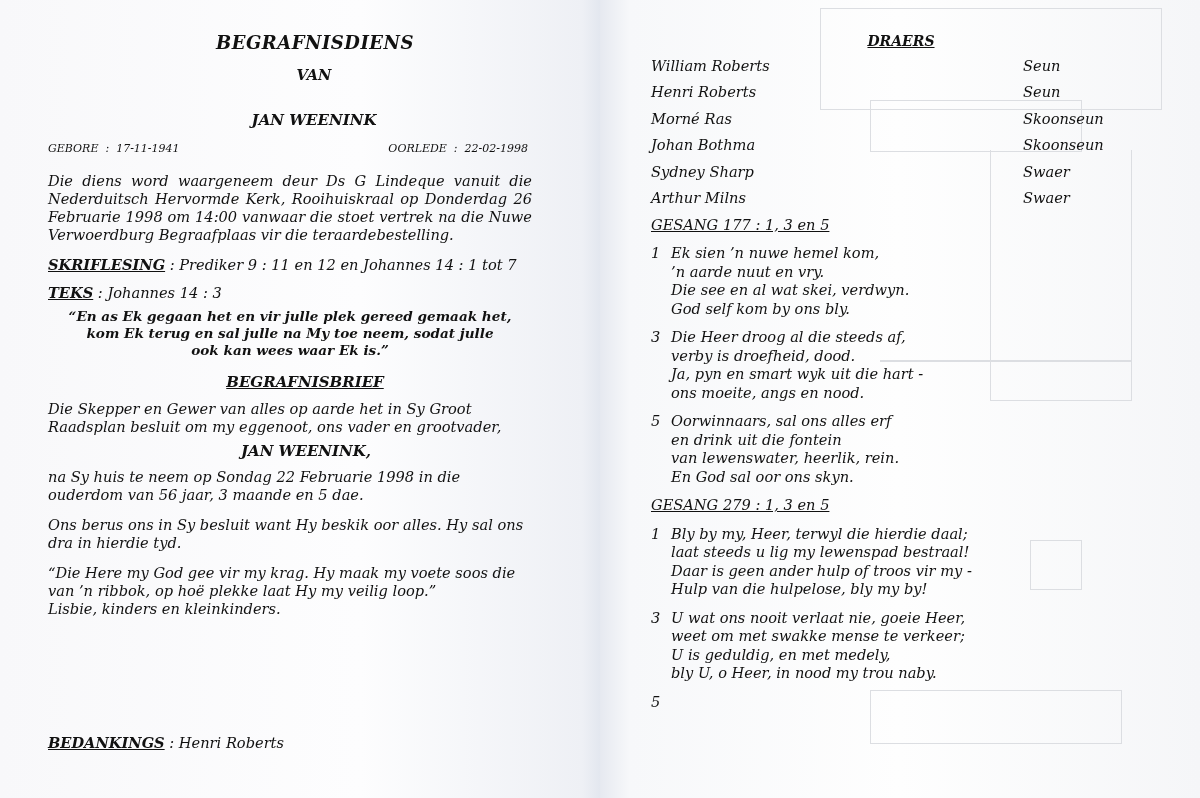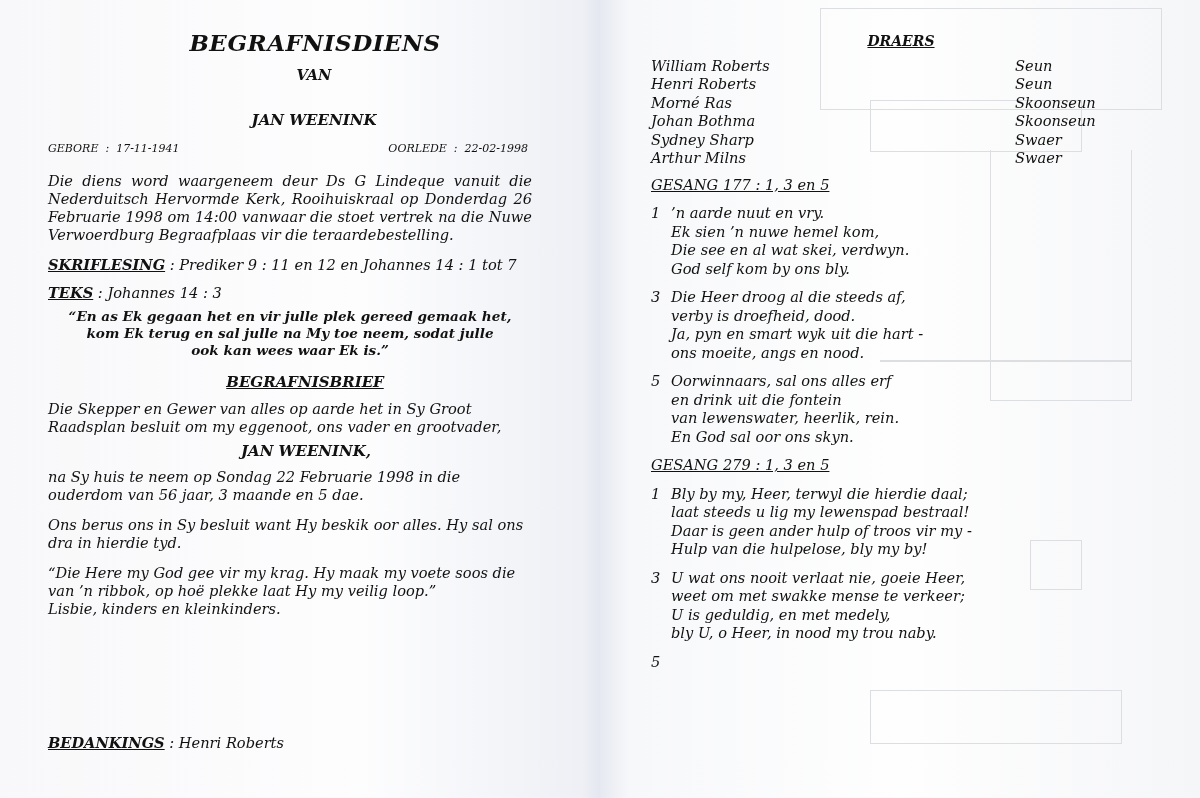--- a/index.html
+++ b/index.html
@@ -14,36 +14,36 @@
   .page-left { left: 0; width: 600px; background: linear-gradient(90deg, #f8f8fa 0%, #fdfdfe 60%, #eef0f5 97%, #e3e7ef 100%); }
   .page-right { left: 600px; width: 600px; background: linear-gradient(90deg, #e6e9f0 0%, #f7f8fa 5%, #fefefe 50%, #f5f6f8 100%); }
 
   
   .bleed { position: absolute; color: #c9cbd0; pointer-events: none; }
   .bleed-poem { left: 148px; top: 28px; width: 220px; font-style: italic; font-size: 11px; line-height: 14px; text-align: center; transform: scaleX(-1); opacity: .55; }
   .bleed-box { position: absolute; border: 1px solid #dcdee2; }
 
   
   .left-content { position: absolute; left: 48px; top: 34px; width: 484px; font-style: italic; font-size: 14.6px; line-height: 18px; }
-  .title { font-size: 23px; font-weight: bold; letter-spacing: .5px; text-align: center; margin: 0 0 14px 0; padding-left: 50px; }
+  .title { font-size: 18px; font-weight: bold; letter-spacing: .5px; text-align: center; margin: 0 0 14px 0; padding-left: 50px; }
   .van { font-size: 14.6px; font-weight: bold; text-align: center; padding-left: 48px; margin-bottom: 27px; }
   .name-head { font-size: 15px; font-weight: bold; text-align: center; padding-left: 48px; margin-bottom: 11px; }
   .dates { display: flex; justify-content: space-between; font-size: 11px; margin-bottom: 14px; padding-right: 4px; }
   .para { margin: 0 0 8px 0; }
   .justify { text-align: justify; }
   .label { font-weight: bold; text-decoration: underline; }
   .quote { font-weight: bold; text-align: center; font-size: 13.6px; line-height: 17px; margin: 6px 0 14px 0; }
   .sub-head { font-weight: bold; text-decoration: underline; text-align: center; font-size: 15px; margin: 0 0 9px 0; padding-left: 30px; }
   .name-mid { font-weight: bold; text-align: center; font-size: 15px; margin: 6px 0 8px 0; padding-left: 32px; }
   .thanks { position: absolute; left: 48px; top: 734px; font-style: italic; font-size: 14.6px; }
 
   
   .right-content { position: absolute; left: 651px; top: 32px; width: 480px; font-style: italic; font-size: 14.6px; line-height: 18.5px; }
   .draers-head { font-weight: bold; text-decoration: underline; text-align: center; font-size: 14px; margin-bottom: 6px; padding-left: 20px; }
-  .bearers { display: grid; grid-template-columns: 364px auto; }
+  .bearers { display: grid; grid-template-columns: 364px auto; gap: 8px; }
   .hymn-head { text-decoration: underline; margin: 8px 0 10px 0; font-size: 14.6px; }
   .verse { display: flex; margin-bottom: 10px; }
   .verse-num { width: 14px; flex: none; }
   .verse-lines { padding-left: 6px; }
   .verse-lines div:not(:first-child) { padding-left: 0px; }
 </style>
 </head>
 <body>
 
 <div class="spread">
@@ -128,22 +128,22 @@
         <span>Swaer</span>
         <span>Arthur Milns</span>
         <span>Swaer</span>
       </div>
 
       <div>
         <div class="hymn-head">GESANG 177 :   1, 3 en 5</div>
         <div class="verse">
           <span class="verse-num">1</span>
           <div class="verse-lines">
+            <div>Ek sien ’n nuwe hemel kom,</div>
             <div>’n aarde nuut en vry.</div>
-            <div>Ek sien ’n nuwe hemel kom,</div>
             <div>Die see en al wat skei, verdwyn.</div>
             <div>God self kom by ons bly.</div>
           </div>
         </div>
         <div class="verse">
           <span class="verse-num">3</span>
           <div class="verse-lines">
             <div>Die Heer droog al die steeds af,</div>
             <div>verby is droefheid, dood.</div>
             <div>Ja, pyn en smart wyk uit die hart -</div>

